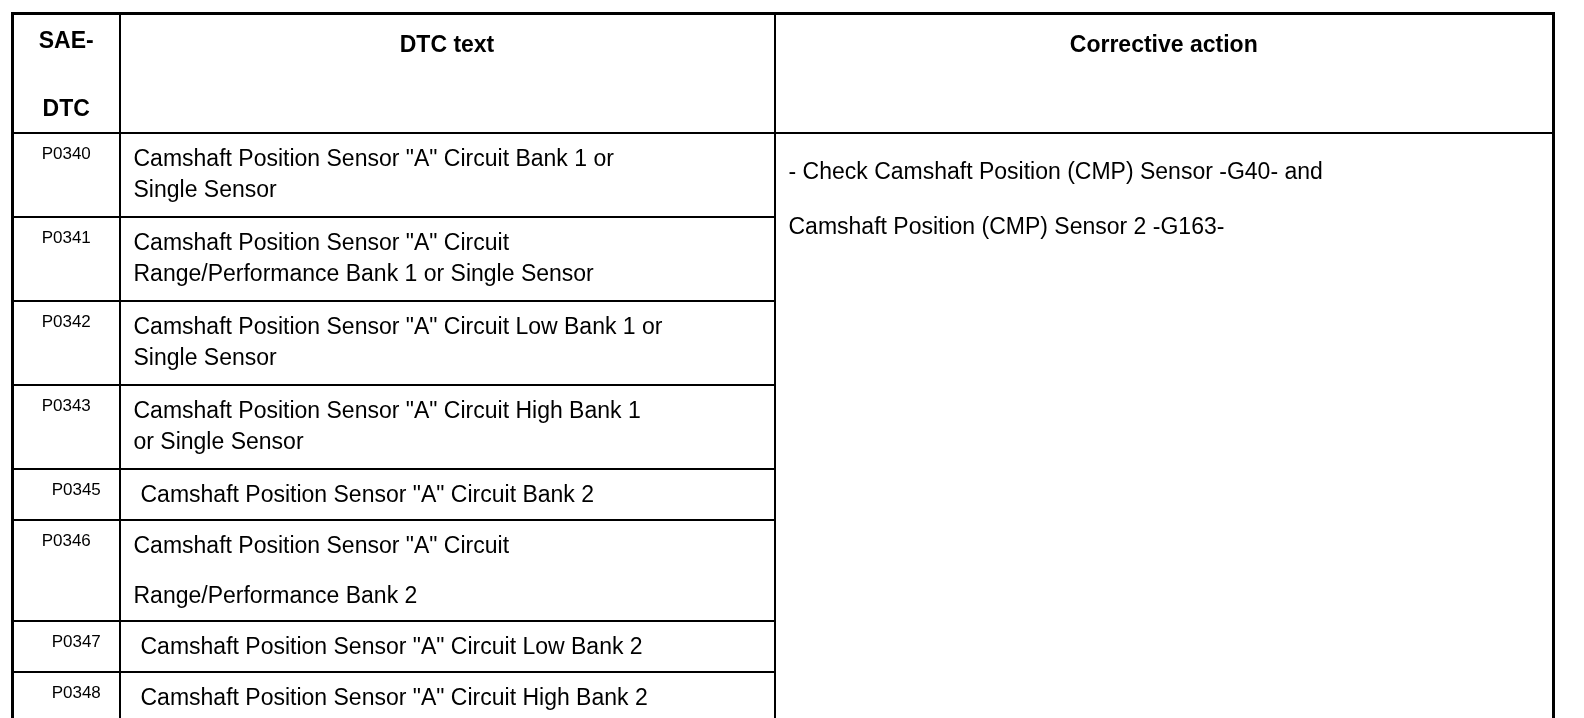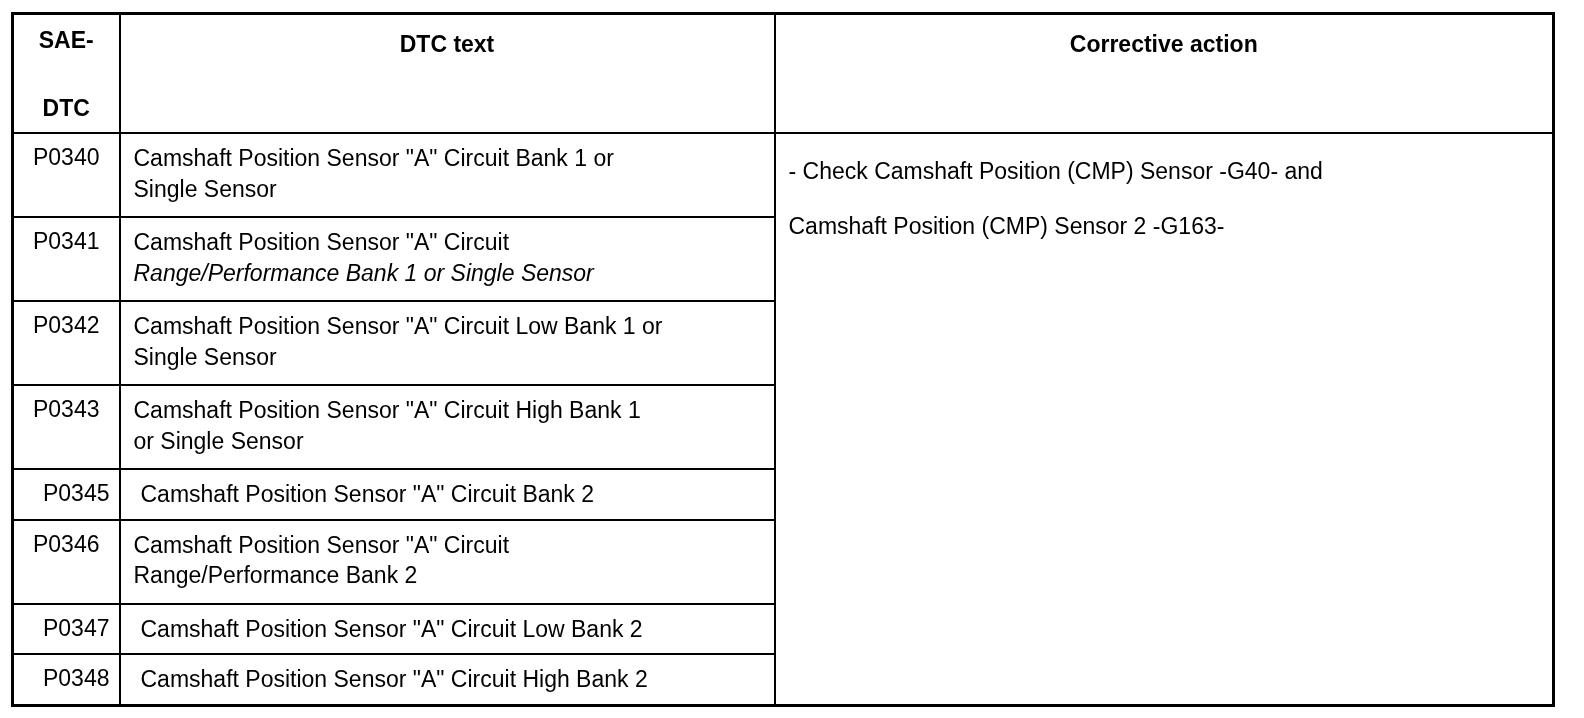--- a/index.html
+++ b/index.html
@@ -65,21 +65,21 @@
   th.h-sae .sae-line1 { display: block; }
   th.h-sae .sae-line2 { display: block; margin-top: 40px; }
 
   th.h-dtc,
   th.h-corr {
     padding: 16px 10px 12px 10px;
   }
 
   
   td.cell-code {
-    font-size: 23px;
+    font-size: 17px;
     line-height: 1.25;
     padding: 9px 0 9px 0;
     text-align: center;
     white-space: nowrap;
   }
 
   td.cell-text {
     font-size: 23px;
     line-height: 1.33;
     padding: 9px 8px 9px 13px;
@@ -130,21 +130,21 @@
         <td class="cell-corrective" rowspan="8">
           <span class="corr-line" style="display: block;">- Check Camshaft Position (CMP) Sensor -G40- and</span>
           <span class="corr-line" style="display: block; margin-top: 24px;">Camshaft Position (CMP) Sensor 2 -G163-</span>
         </td>
       </tr>
 
       <tr class="r-2line">
         <td class="cell-code">P0341</td>
         <td class="cell-text">
           <span class="txt-line" style="display: block;">Camshaft Position Sensor "A" Circuit</span>
-          <span class="txt-line" style="display: block; font-style: italic;">Range/Performance Bank 1 or Single Sensor</span>
+          <span class="txt-line" style="display: block;">Range/Performance Bank 1 or Single Sensor</span>
         </td>
       </tr>
 
       <tr class="r-2line">
         <td class="cell-code">P0342</td>
         <td class="cell-text">
           <span class="txt-line" style="display: block;">Camshaft Position Sensor "A" Circuit Low Bank 1 or</span>
           <span class="txt-line" style="display: block;">Single Sensor</span>
         </td>
       </tr>
@@ -161,21 +161,21 @@
         <td class="cell-code">P0345</td>
         <td class="cell-text">
           <span class="txt-line" style="display: block;">Camshaft Position Sensor "A" Circuit Bank 2</span>
         </td>
       </tr>
 
       <tr class="r-2line">
         <td class="cell-code">P0346</td>
         <td class="cell-text">
           <span class="txt-line" style="display: block;">Camshaft Position Sensor "A" Circuit</span>
-          <span class="txt-line" style="display: block;">Range/Performance Bank 2</span>
+          <span class="txt-line" style="display: block; margin-top: 20px;">Range/Performance Bank 2</span>
         </td>
       </tr>
 
       <tr class="r-1line">
         <td class="cell-code">P0347</td>
         <td class="cell-text">
           <span class="txt-line" style="display: block;">Camshaft Position Sensor "A" Circuit Low Bank 2</span>
         </td>
       </tr>
 

